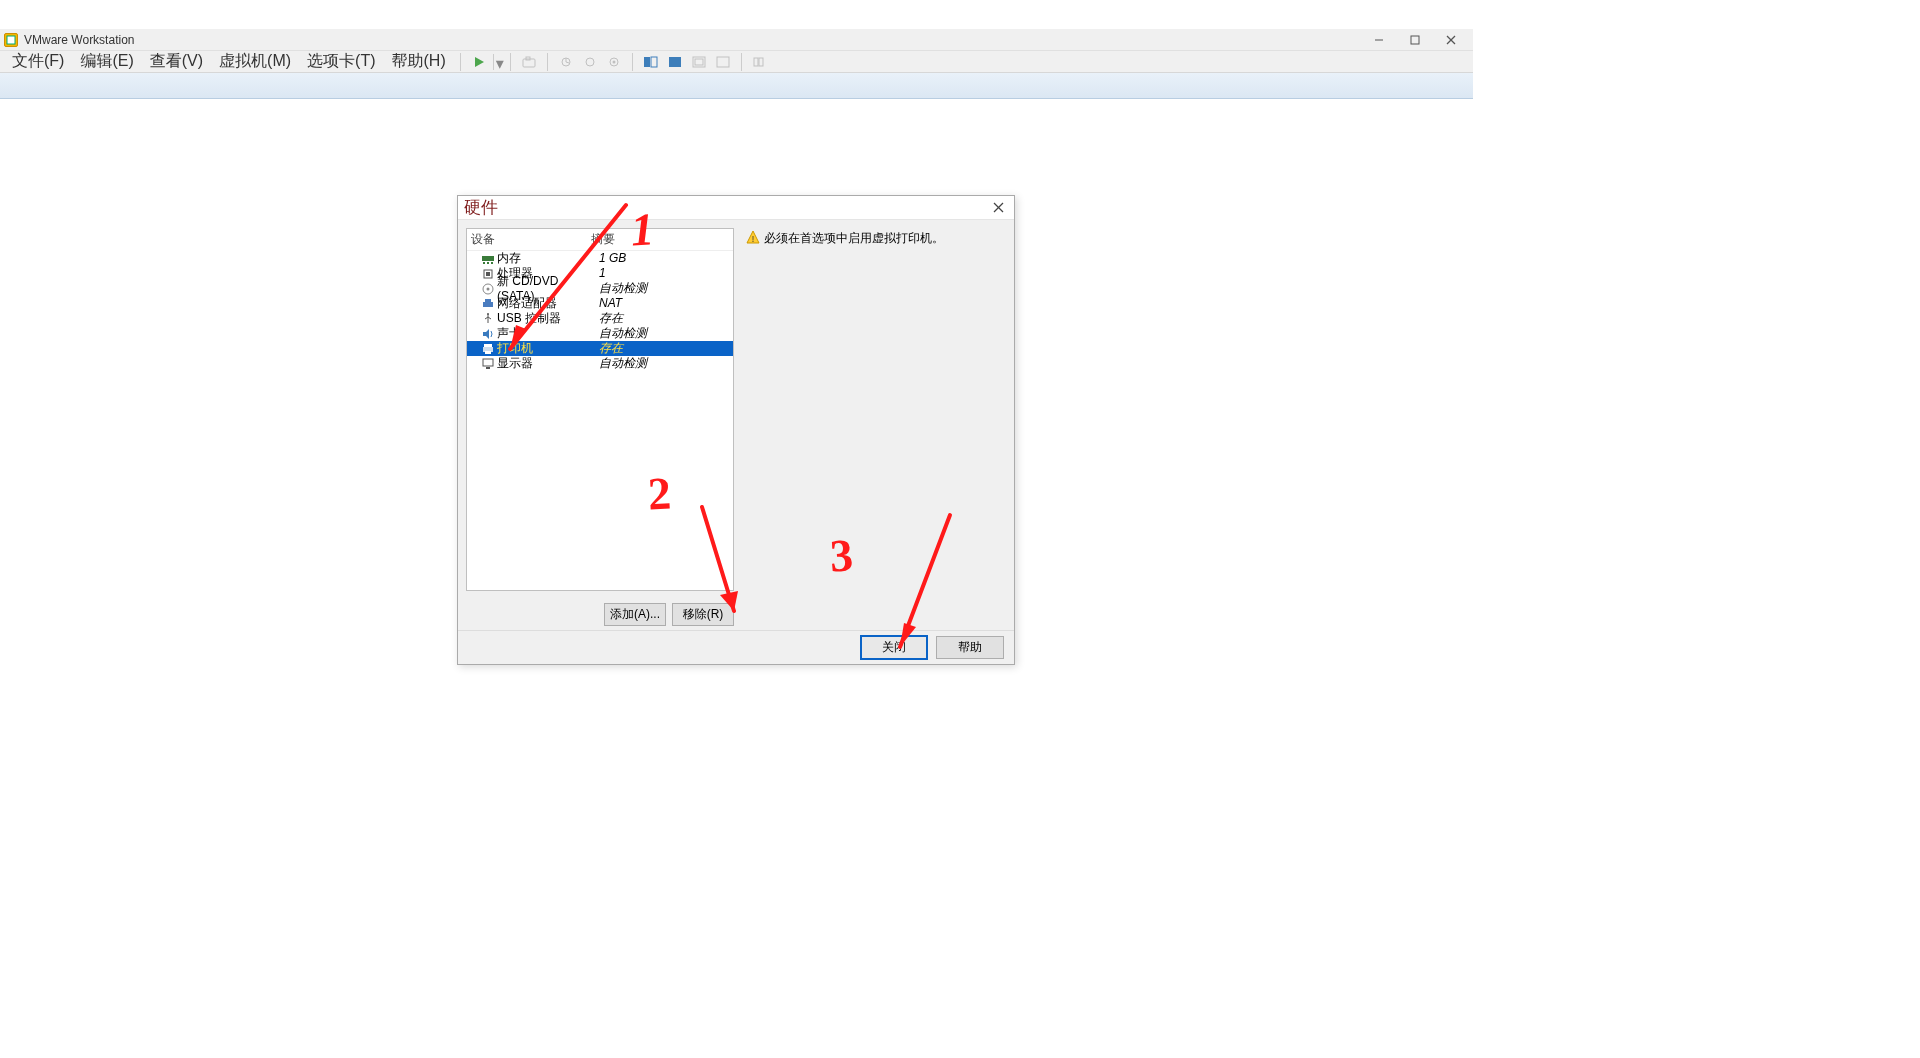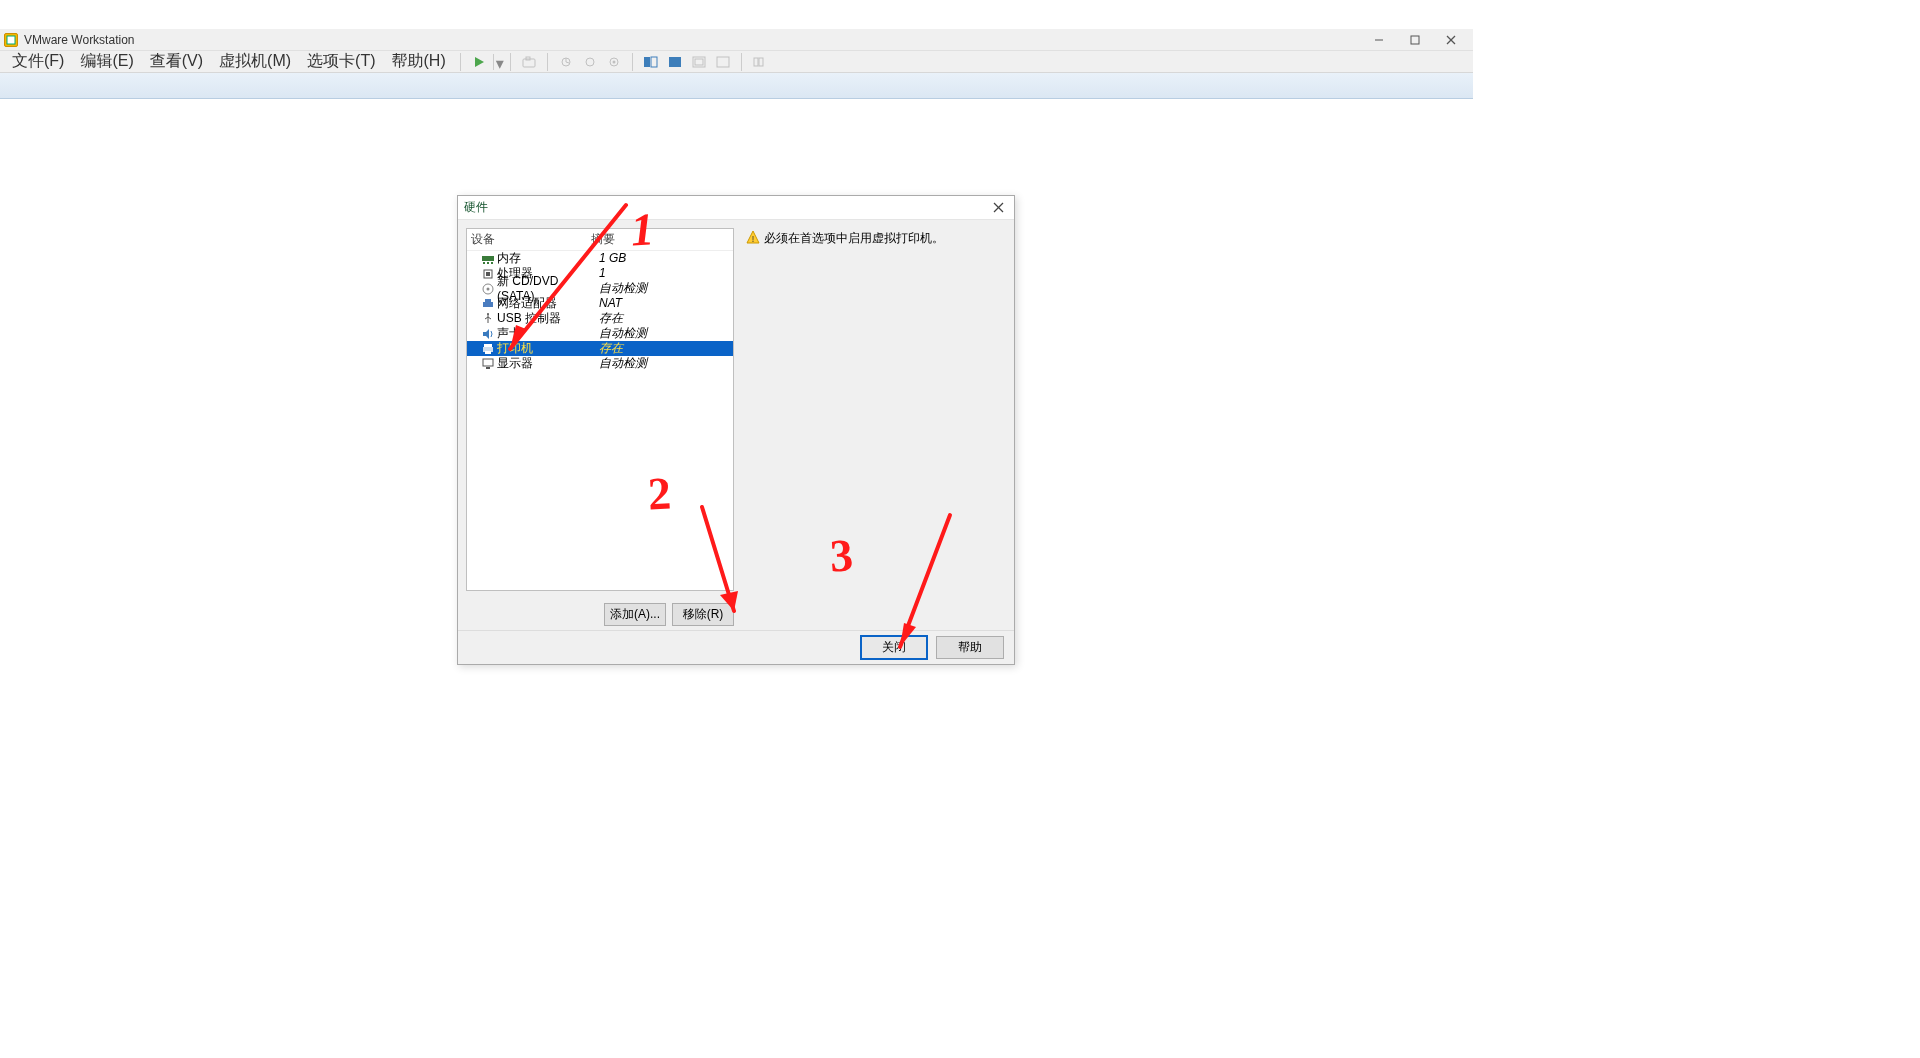--- a/index.html
+++ b/index.html
@@ -22,21 +22,21 @@
     .menubar .dd { border-left:1px solid #ccc; height:16px; margin-left:2px; padding-left:2px; color:#888;}
 
     
     .tabstrip { height: 26px; background: linear-gradient(#e9f1f9, #dbe7f3); border-bottom: 1px solid #b8cde1; }
 
     
     .main-area { position: relative; height: calc(100% - 70px); background: #fff; }
 
     
     .dialog { position: absolute; left: 457px; top: 96px; width: 558px; height: 470px; background: #f0f0f0; border: 1px solid #aaa; box-shadow: 2px 2px 8px rgba(0,0,0,0.15); display: flex; flex-direction: column; }
-    .dlg-titlebar { height: 24px; display: flex; align-items: center; padding: 0 6px; font-size: 12px; color: #14532d; background: #fff; border-bottom: 1px solid #e5e5e5; }
+    .dlg-titlebar { height: 24px; display: flex; align-items: center; padding: 0 6px; font-size: 17px; color: #7f1d1d; background: #fff; border-bottom: 1px solid #e5e5e5; }
     .dlg-titlebar .spacer { flex: 1; }
     .dlg-close { width: 20px; height: 18px; display: flex; align-items: center; justify-content: center; font-size: 14px; color: #444; }
     .dlg-body { flex: 1; padding: 8px 8px 4px 8px; display: flex; gap: 8px; }
 
     .left-panel { display: flex; flex-direction: column; width: 268px; }
     .device-list { flex:1; background: #fff; border: 1px solid #bfbfbf; font-size: 12px; overflow: hidden; }
     .dl-header { display: flex; padding: 2px 4px; color: #444; border-bottom: 1px solid #eee; }
     .dl-header .col1 { width: 120px; }
     .dl-header .col2 { flex: 1; }
     .dl-row { display: flex; align-items: center; padding: 0 14px; height: 15px; line-height: 15px; }

